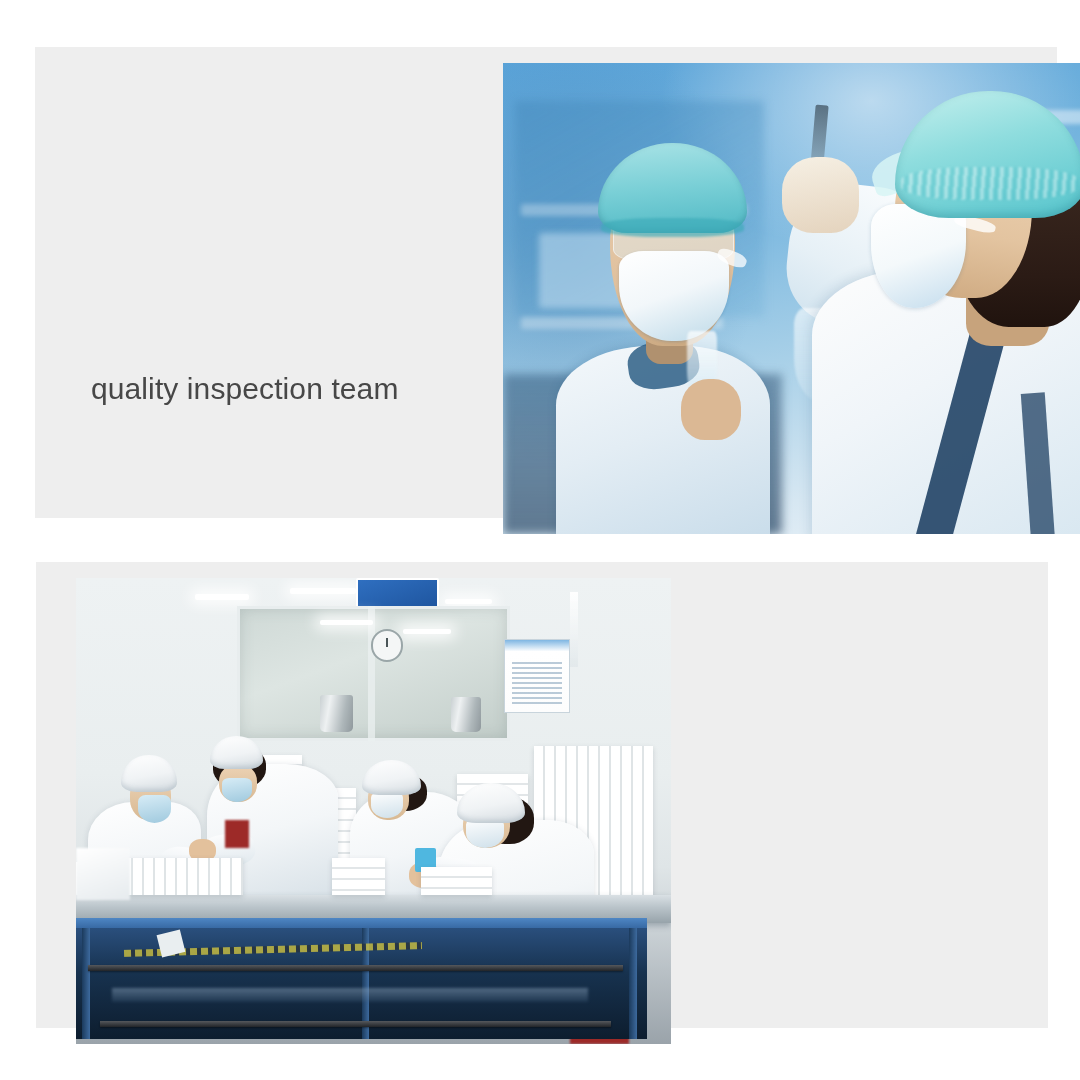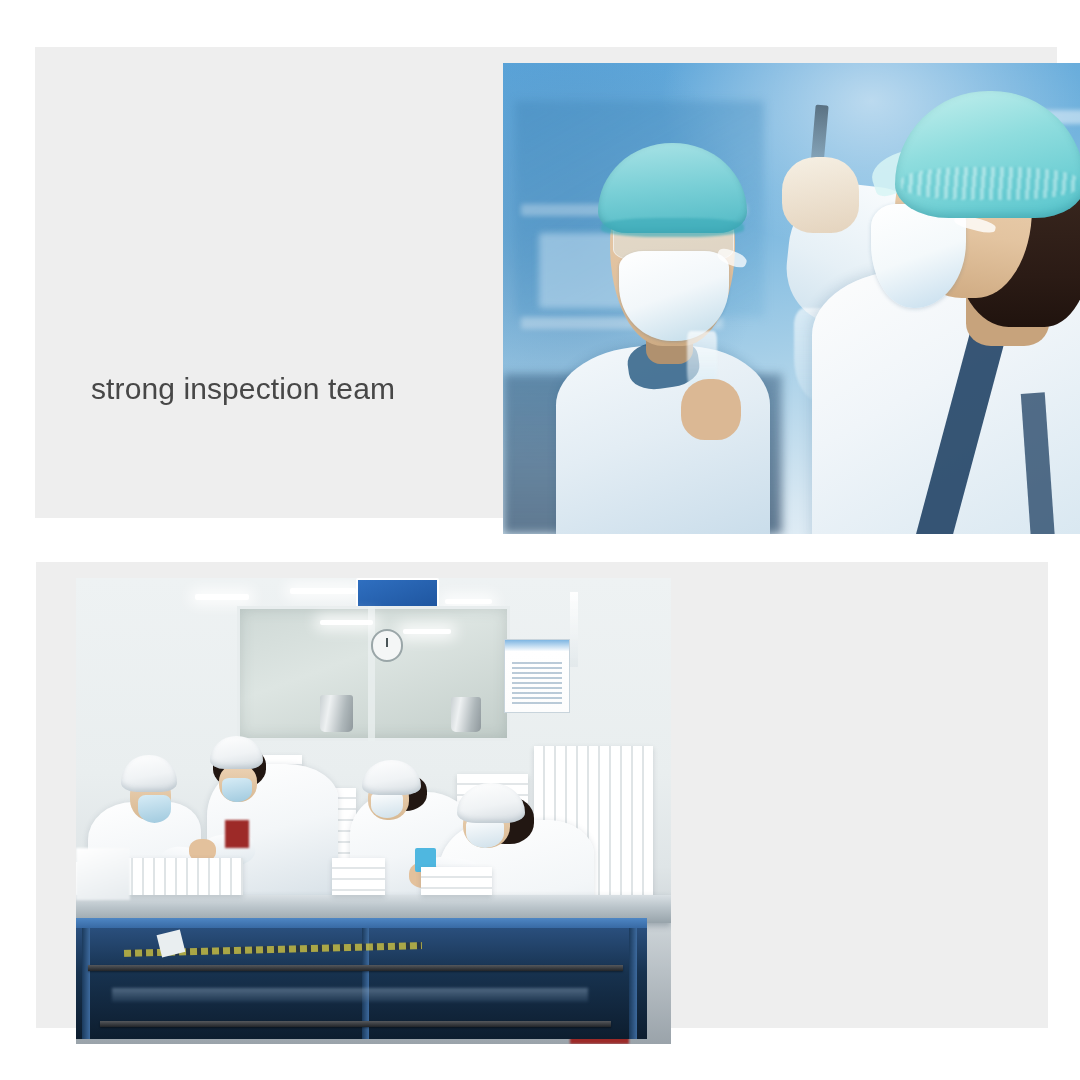--- a/index.html
+++ b/index.html
@@ -437,21 +437,21 @@
   }
 </style>
 </head>
 <body>
 
 <div class="stage">
 
   <section class="panel panel-top">
 
     <div class="caption caption-top">
-      <span class="line">strong inspection team</span>
+      <span class="line">quality inspection team</span>
     </div>
 
   </section>
 
   <figure class="photo photo-lab">
     <div class="ph-layer lab-bg-wall"></div>
     <div class="ph-layer lab-window"></div>
     <div class="ph-layer lab-shelf" style="left:3%; top:30%; width:38%; height:2.5%;"></div>
     <div class="ph-layer lab-shelf" style="left:3%; top:54%; width:34%; height:2.5%;"></div>
     <div class="ph-layer lab-equip" style="left:6%; top:36%; width:16%; height:16%;"></div>

